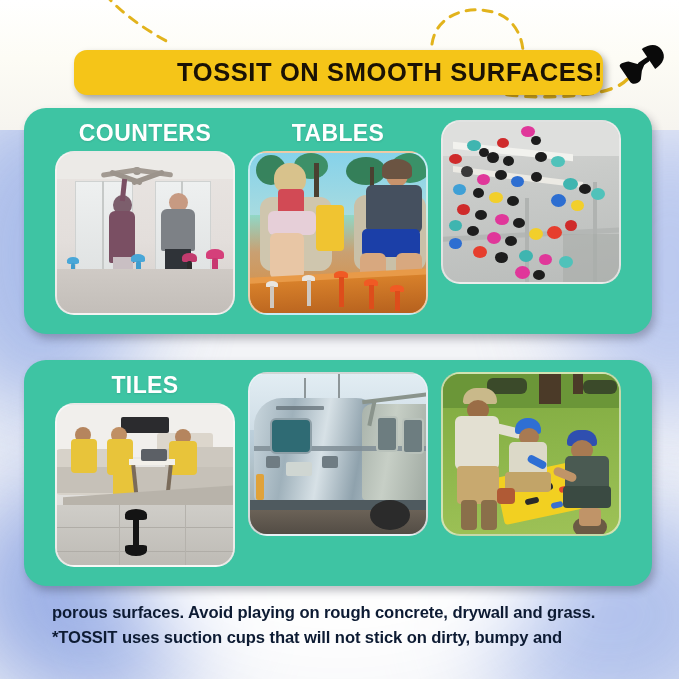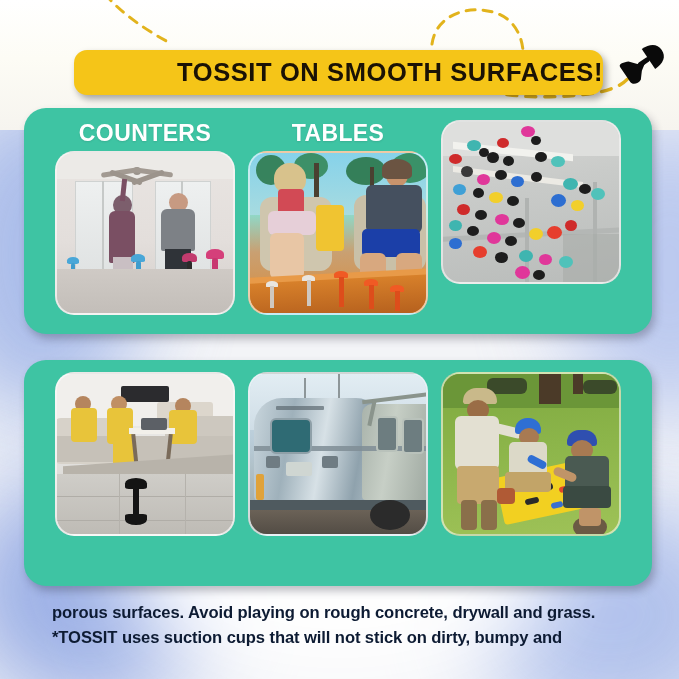--- a/index.html
+++ b/index.html
@@ -255,20 +255,21 @@
       </div>
     </div>
 
   </div>
 </div>
 
 <div class="panel" id="panel-bottom">
   <div class="cards">
 
     <div class="card">
+      <div class="card-label">TILES</div>
       <div class="photo p4">
         <div style="left:0;top:0;width:100%;height:52px;background:#f1efec;"></div>
         <div style="left:64px;top:12px;width:48px;height:16px;background:#2b2b2e;border-radius:2px;"></div>
         <div style="left:100px;top:28px;width:56px;height:24px;background:#dcd6cc;border-radius:3px;"></div>
 
         <div style="left:-4px;top:44px;width:72px;height:46px;background:#d7d2c9;border-radius:8px;"></div>
         <div style="left:108px;top:42px;width:84px;height:44px;background:#cdc8bf;border-radius:8px;"></div>
         <div style="left:-4px;top:62px;width:196px;height:26px;background:#c6c1b8;"></div>
 
         <div style="left:18px;top:22px;width:16px;height:16px;border-radius:50%;background:#b5855e;"></div>

